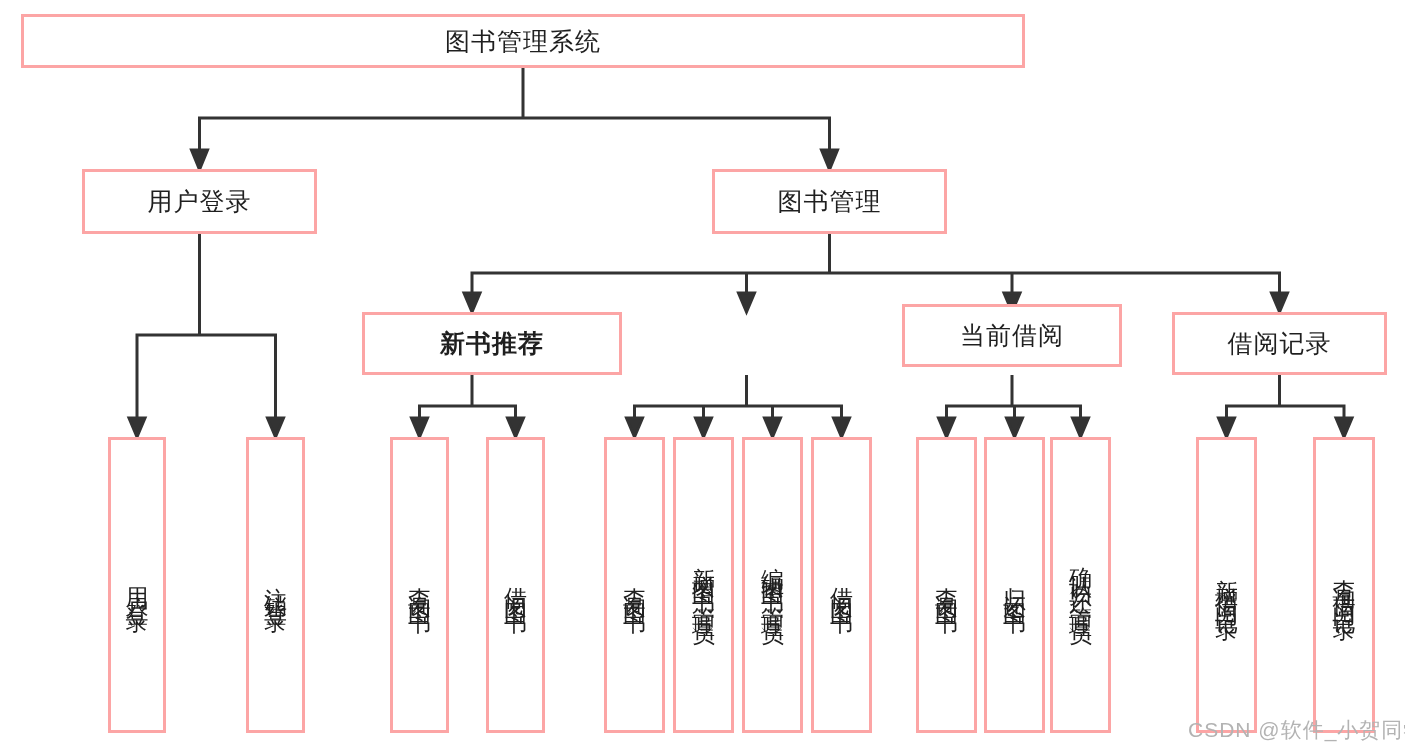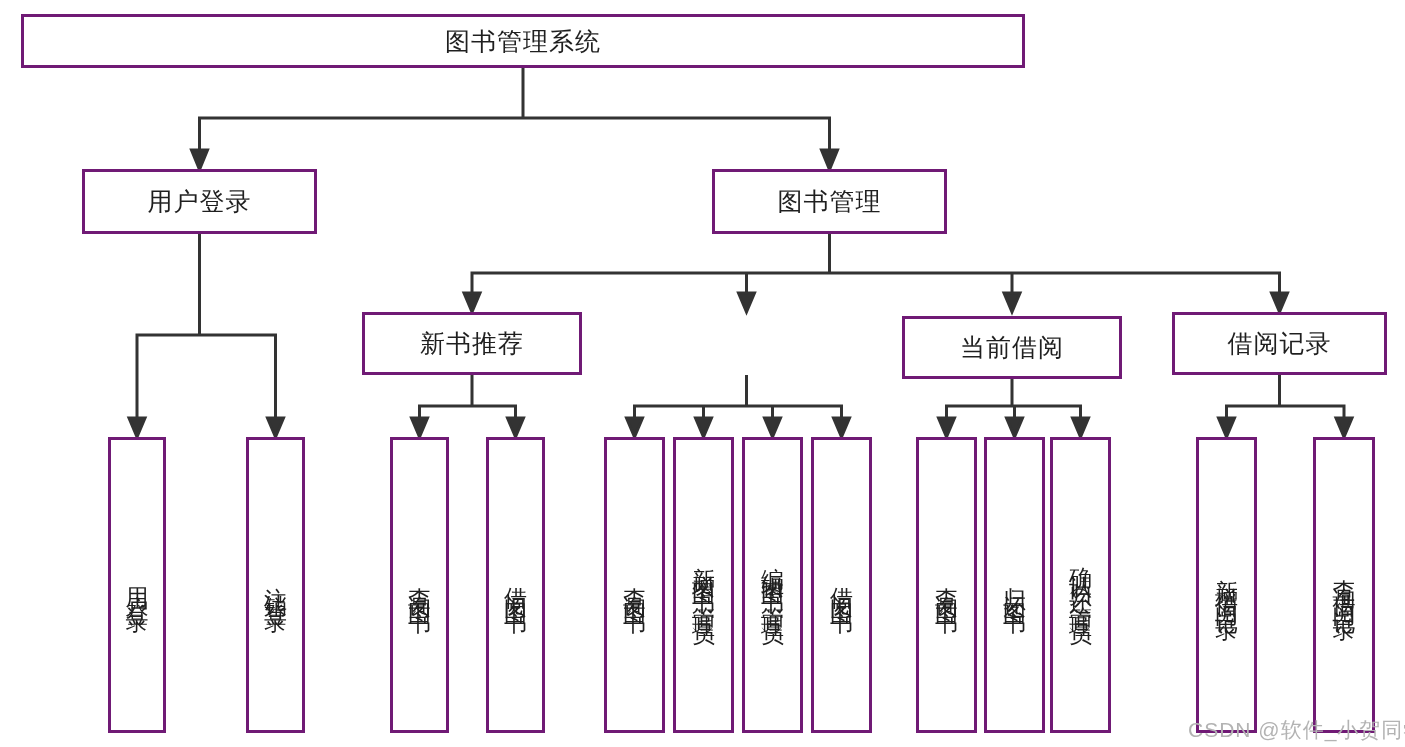--- a/index.html
+++ b/index.html
@@ -14,21 +14,21 @@
   #connectors {
     position: absolute;
     left: 0; top: 0;
     width: 1405px; height: 747px;
     z-index: 1;
   }
   .box {
     position: absolute;
     box-sizing: border-box;
     background: #ffffff;
-    border: 3px solid #701a75;
+    border: 3px solid #fca5a5;
     color: #1f1f1f;
     display: flex;
     align-items: center;
     justify-content: center;
     z-index: 2;
   }
   .box.h {
     font-size: 25px;
     letter-spacing: 1px;
     white-space: nowrap;
@@ -97,24 +97,24 @@
       <polygon points="1336,418 1352,418 1344,437"></polygon>
     </g>
   </svg>
 
   <div class="box h" style="left:21px; top:14px; width:1004px; height:54px;">图书管理系统</div>
 
   <div class="box h" style="left:82px; top:169px; width:235px; height:65px;">用户登录</div>
 
   <div class="box h" style="left:712px; top:169px; width:235px; height:65px;">图书管理</div>
 
-  <div class="box h" style="left:362px; top:312px; width:220px; height:63px;">新书推荐</div>
+  <div class="box h" style="left:362px; top:312px; width:260px; height:63px;font-weight:bold;">新书推荐</div>
 
 
-  <div class="box h" style="left:902px; top:316px; width:220px; height:63px;">当前借阅</div>
+  <div class="box h" style="left:902px; top:304px; width:220px; height:63px;">当前借阅</div>
 
   <div class="box h" style="left:1172px; top:312px; width:215px; height:63px;">借阅记录</div>
 
   <div class="box v" style="left:108px; top:437px; width:58px; height:296px;">用户登录</div>
 
   <div class="box v" style="left:246px; top:437px; width:59px; height:296px;">注销登录</div>
 
   <div class="box v" style="left:390px; top:437px; width:59px; height:296px;">查询图书</div>
 
   <div class="box v" style="left:486px; top:437px; width:59px; height:296px;">借阅图书</div>

